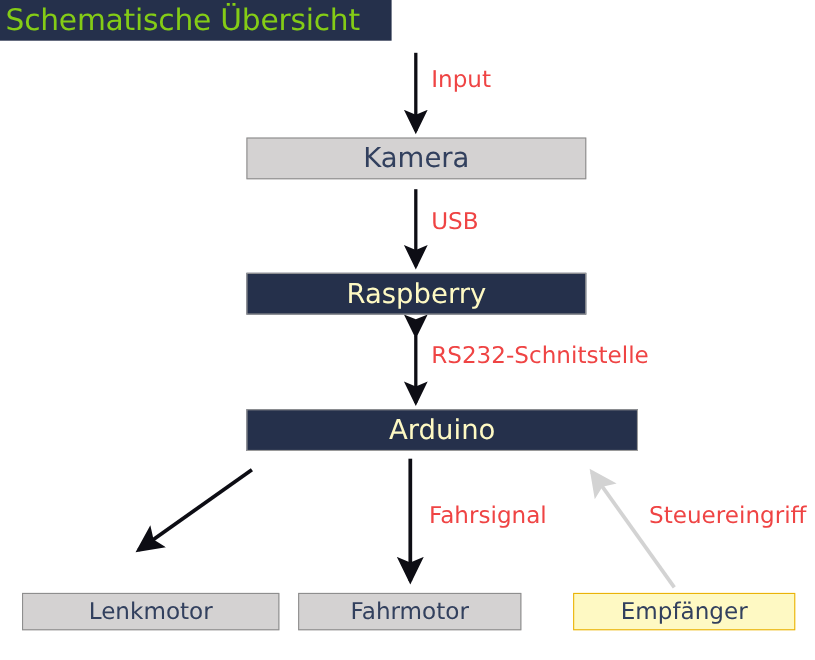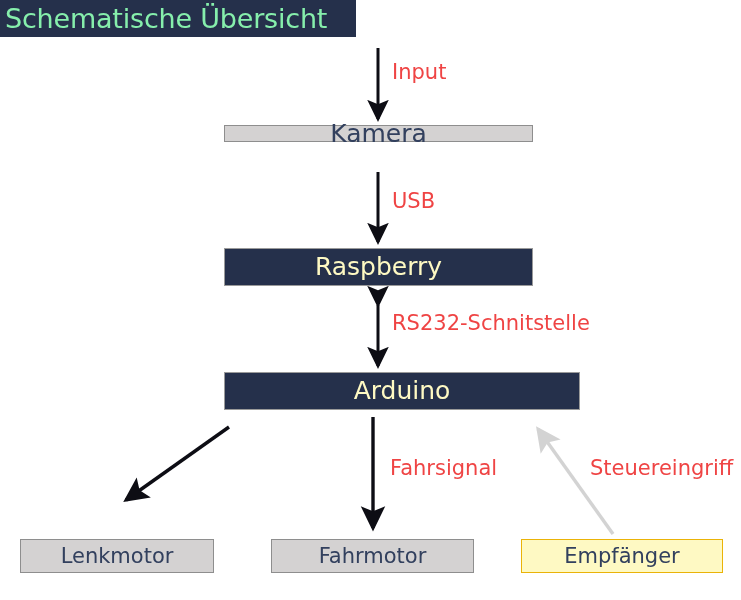--- a/index.html
+++ b/index.html
@@ -25,21 +25,21 @@
     top: 0px;
     width: 356px;
     height: 37px;
     background: #25304b;
     display: flex;
     align-items: center;
     box-sizing: border-box;
     padding-left: 5px;
   }
   .title-banner .title-text {
-    color: #86efac;
+    color: #84cc16;
     font-size: 27px;
     line-height: 30px;
     font-family: "DejaVu Sans", sans-serif;
     white-space: nowrap;
     letter-spacing: -0.2px;
   }
 
   
   .node {
     position: absolute;
@@ -68,24 +68,24 @@
   .node .node-label {
     font-size: 25px;
     line-height: 28px;
   }
   .node.small .node-label {
     font-size: 21px;
     line-height: 24px;
   }
 
   
-  #node-kamera     { left: 224px; top: 125px; width: 309px; height: 17px; }
+  #node-kamera     { left: 224px; top: 125px; width: 309px; height: 38px; }
   #node-raspberry  { left: 224px; top: 248px; width: 309px; height: 38px; }
   #node-arduino    { left: 224px; top: 372px; width: 356px; height: 38px; }
-  #node-lenkmotor  { left: 20px;  top: 539px; width: 194px; height: 34px; }
+  #node-lenkmotor  { left: 20px;  top: 539px; width: 234px; height: 34px; }
   #node-fahrmotor  { left: 271px; top: 539px; width: 203px; height: 34px; }
   #node-empfaenger { left: 521px; top: 539px; width: 202px; height: 34px; }
 
   
   #arrow-layer {
     position: absolute;
     left: 0;
     top: 0;
     width: 741px;
     height: 600px;

